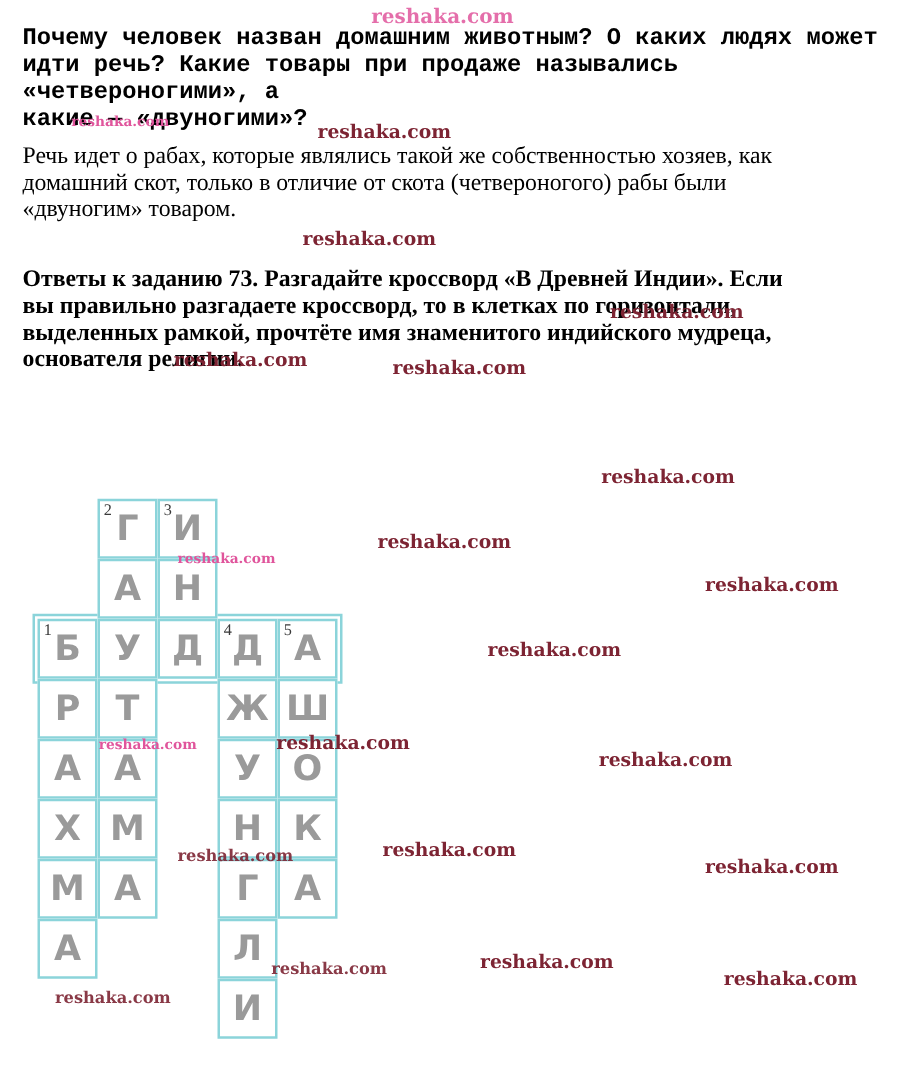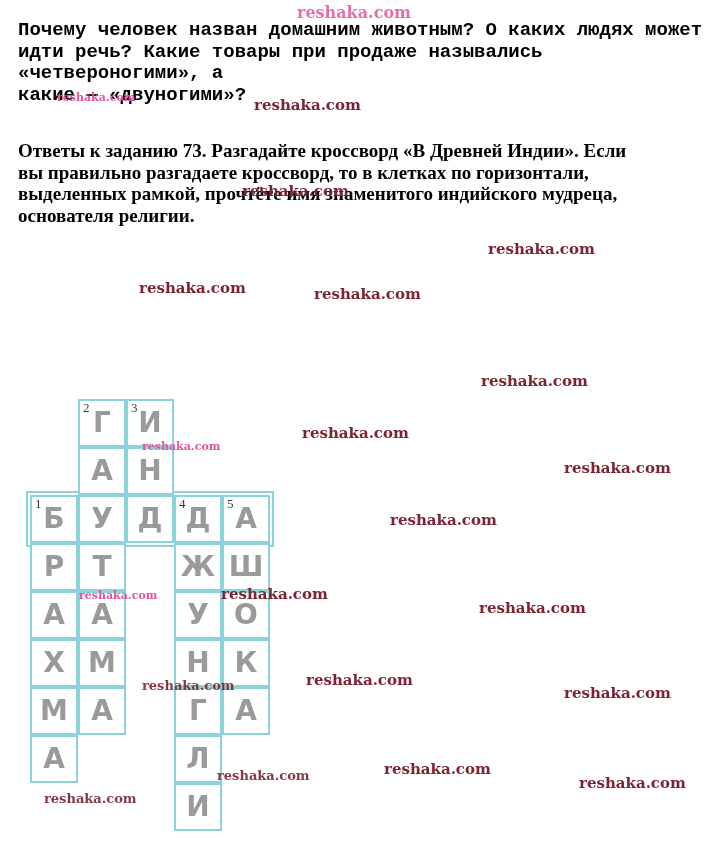--- a/index.html
+++ b/index.html
@@ -99,20 +99,23 @@
 </style>
 </head>
 <body>
 
 <div class="page">
 
   <div class="content">
     <p class="question">Почему человек назван домашним животным? О каких людях может
 идти речь? Какие товары при продаже назывались «четвероногими», а
 какие — «двуногими»?</p>
+    <p class="answer">Речь идет о рабах, которые являлись такой же собственностью хозяев, как
+домашний скот, только в отличие от скота (четвероногого) рабы были
+«двуногим» товаром.</p>
     <h2 class="heading heading-83">Ответы к заданию 73. Разгадайте кроссворд «В Древней Индии». Если
 вы правильно разгадаете кроссворд, то в клетках по горизонтали,
 выделенных рамкой, прочтёте имя знаменитого индийского мудреца,
 основателя религии.</h2>
   </div>
 
   <div class="crossword" id="crossword">
     <div class="hl-frame"></div>
   <div class="cell" style="left: 48px; top: 0px;">
         <span class="letter">Г</span>

